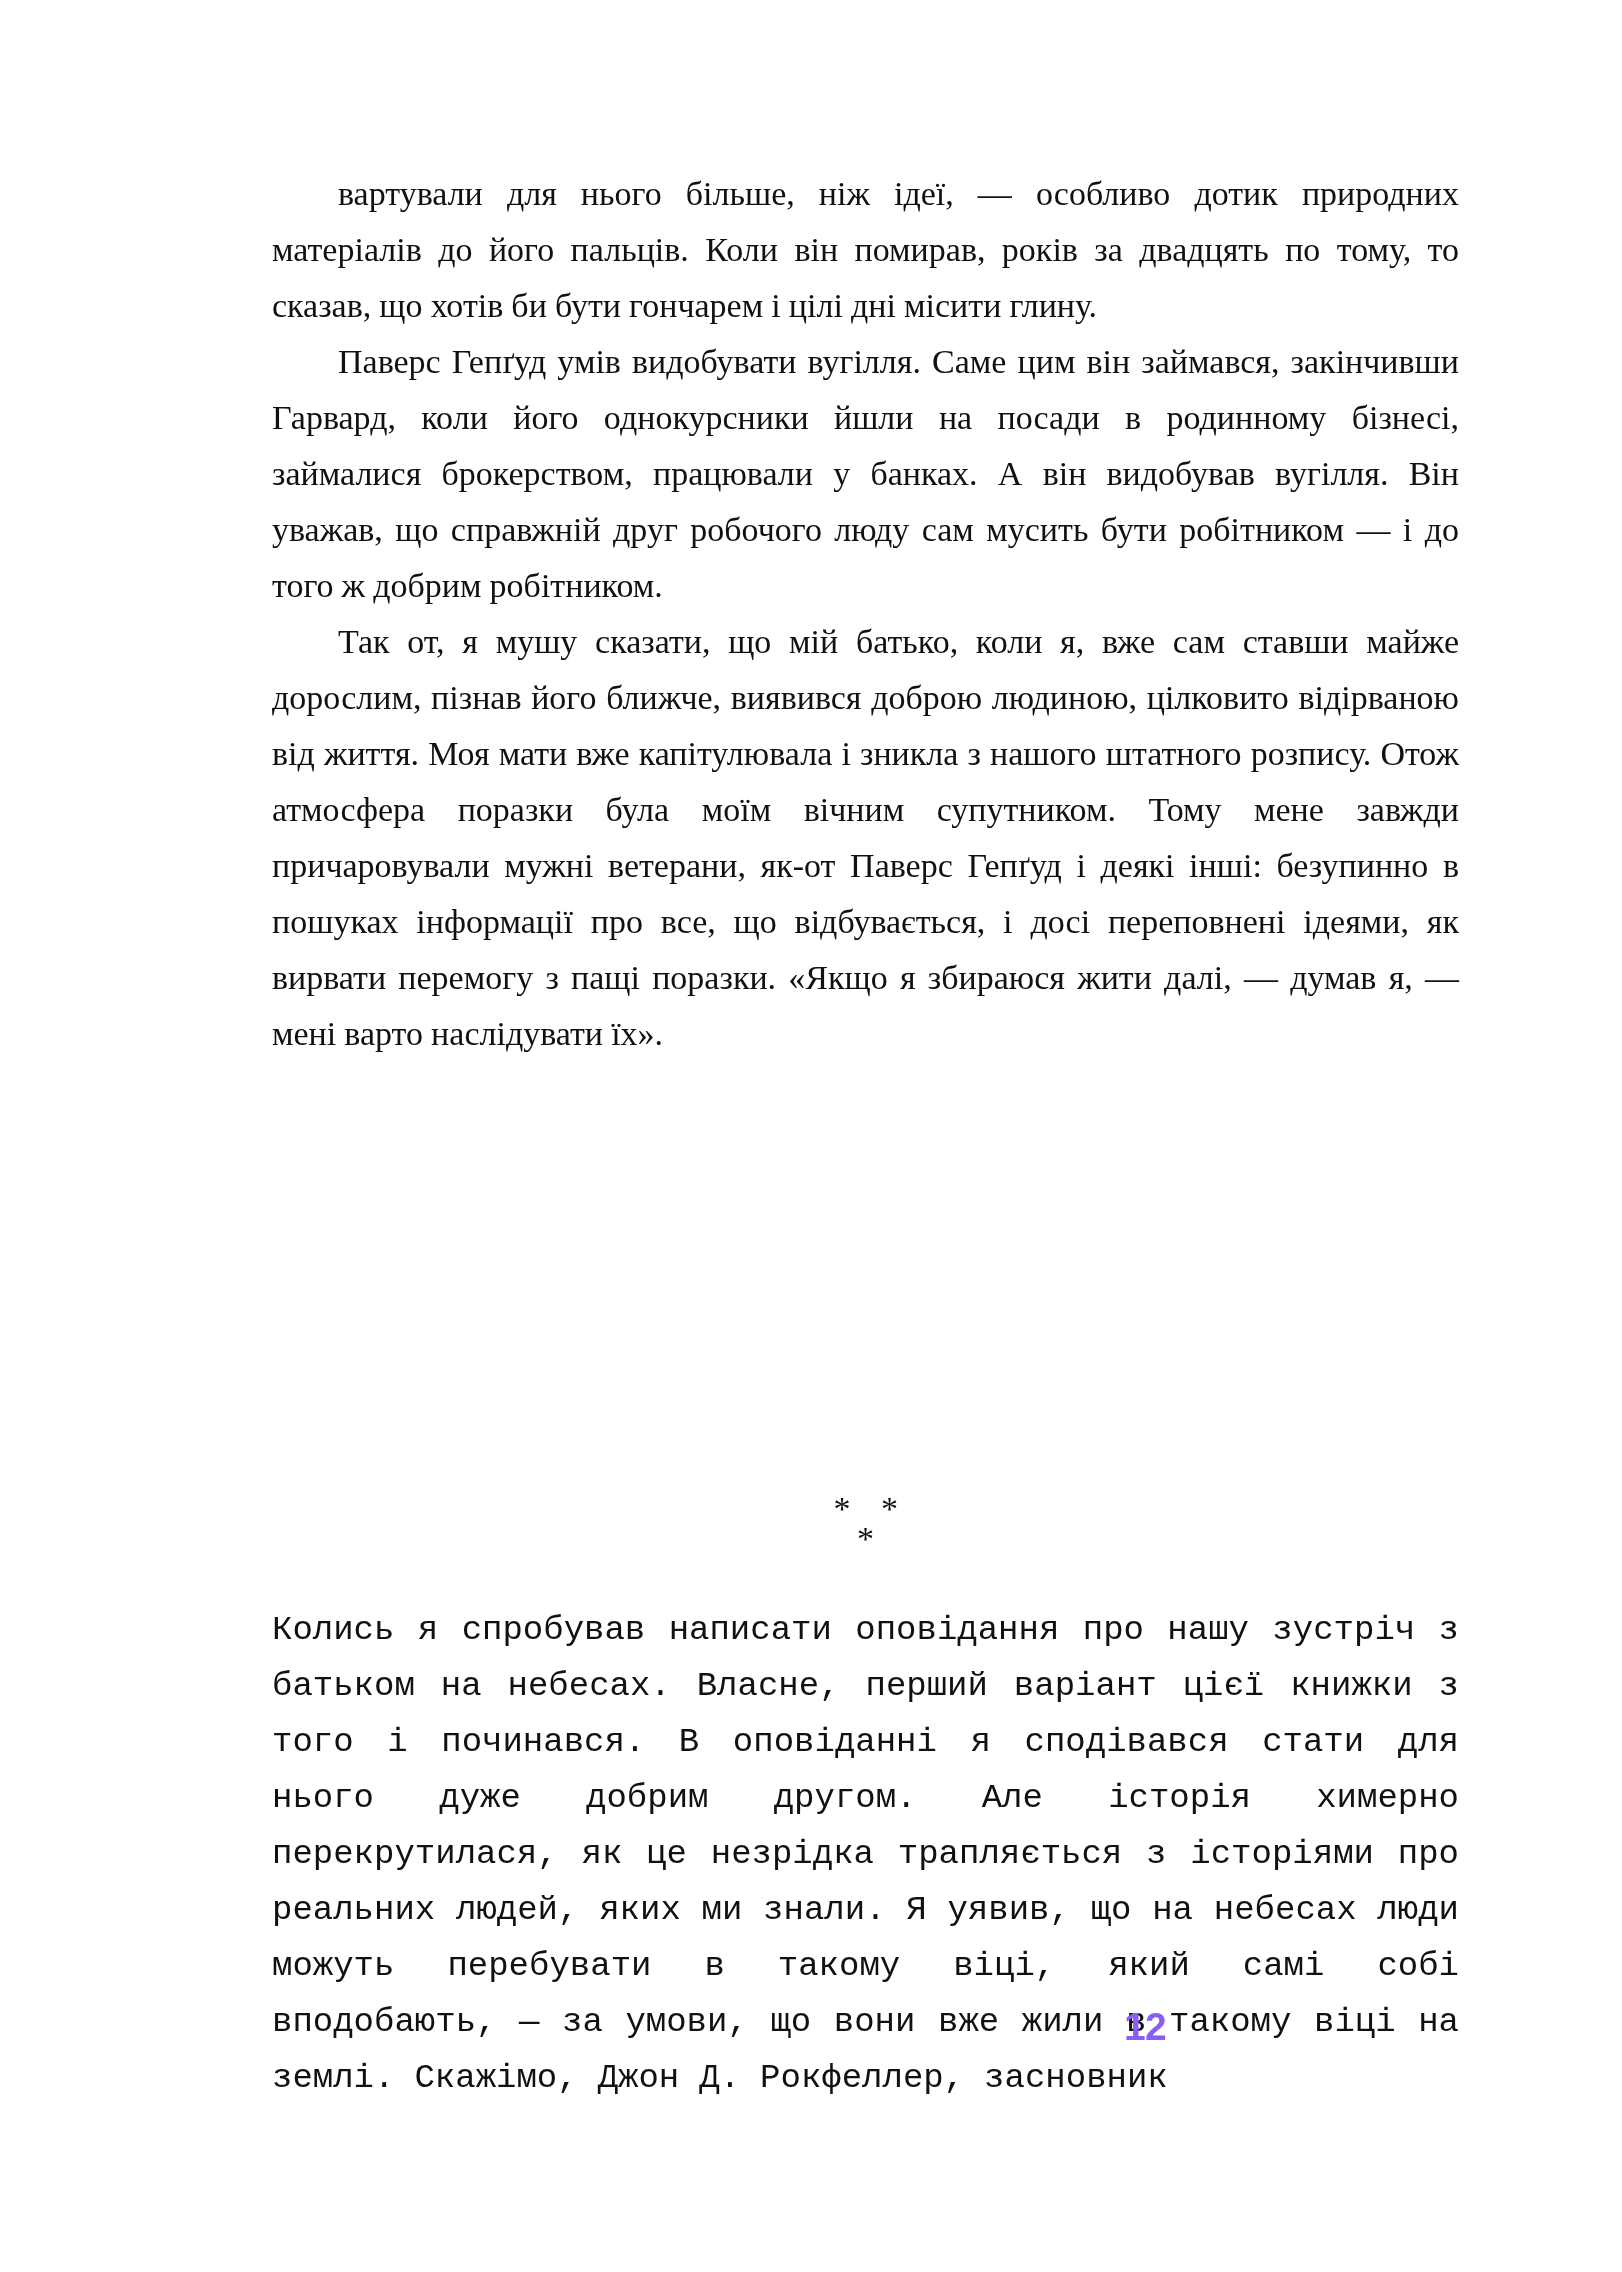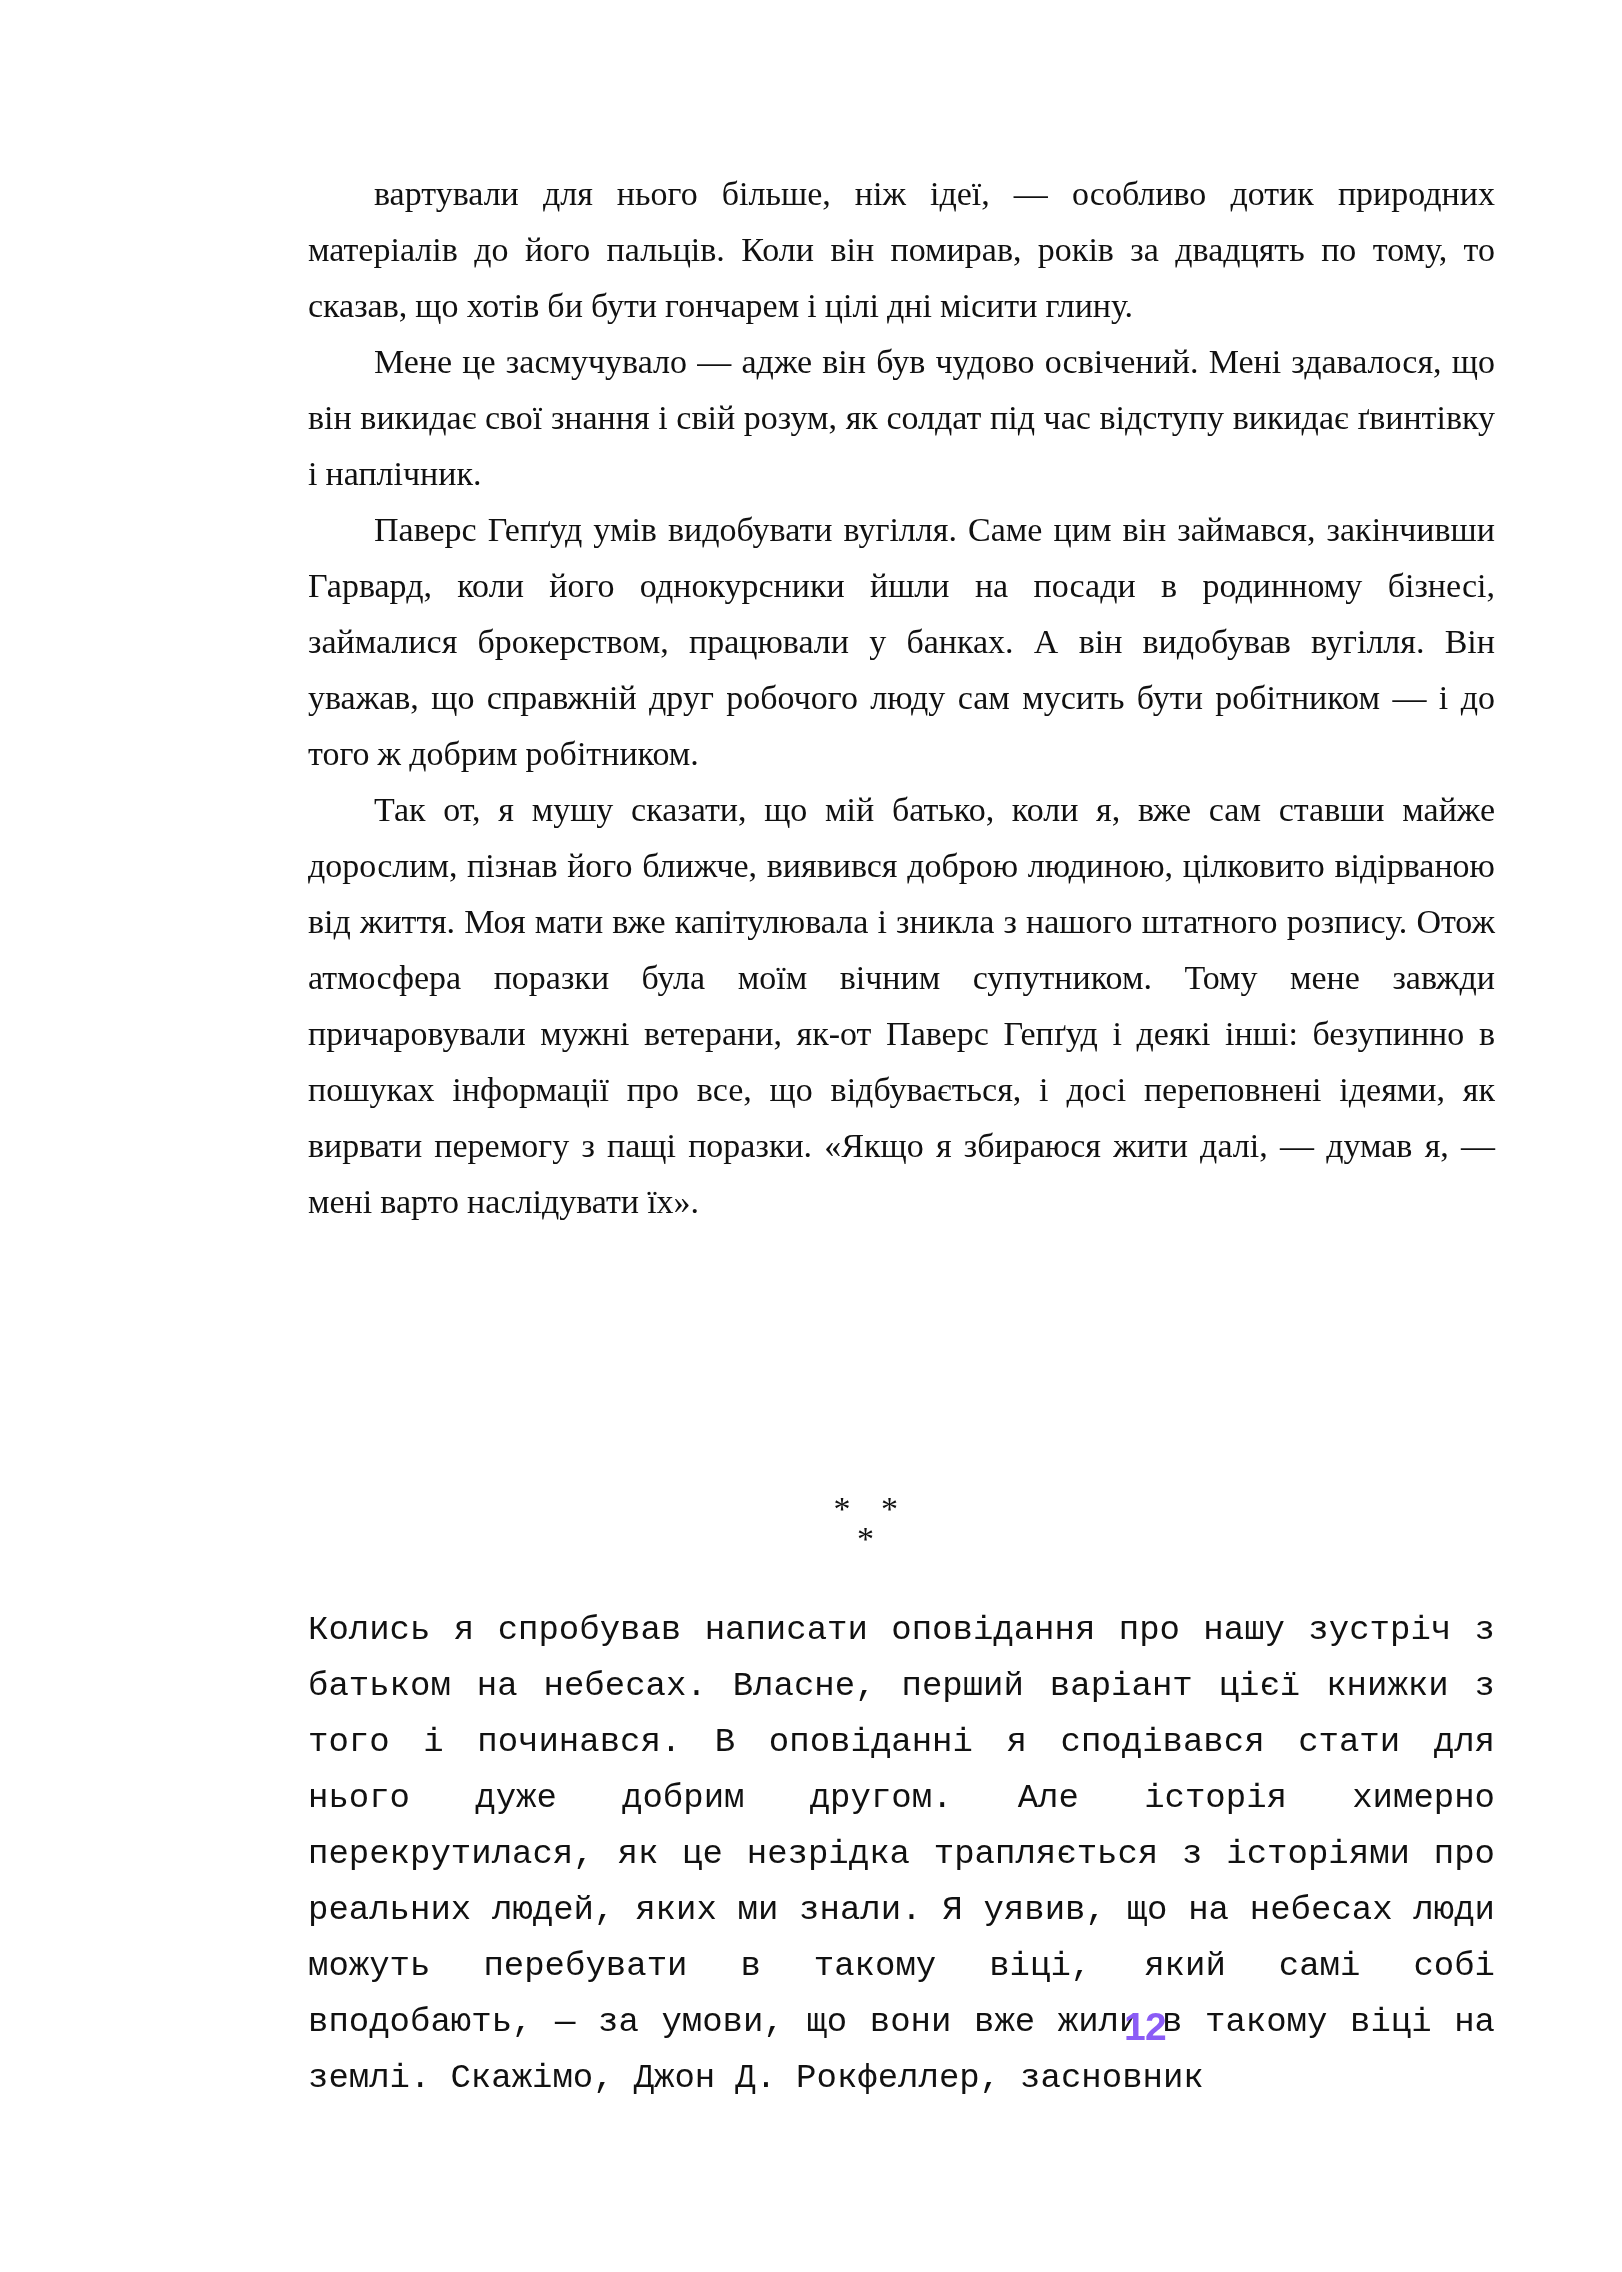--- a/index.html
+++ b/index.html
@@ -18,21 +18,20 @@
     height: 2273px;
     background: #ffffff;
     box-sizing: border-box;
     overflow: hidden;
   }
   .text-block {
     position: absolute;
     left: 272px;
     top: 166px;
     width: 1187px;
-    margin-left: 36px;
   }
   .para {
     margin: 0;
     font-size: 34px;
     line-height: 56px;
     text-align: justify;
     text-align-last: left;
     text-indent: 66px;
     hyphens: manual;
     -webkit-hyphens: manual;
@@ -81,21 +80,20 @@
     letter-spacing: -0.8px;
   }
 </style>
 </head>
 <body>
 
 <div class="page">
 
   <div class="text-block">
     <p class="para">вартували для нього більше, ніж ідеї, — особливо дотик природних матеріалів до його пальців. Коли він помирав, років за двадцять по тому, то сказав, що хотів би бути гончарем і цілі дні місити глину.</p>
-    <p class="para">Мене це засмучувало — адже він був чудово освічений. Мені здавалося, що він викидає свої знання і свій розум, як солдат під час відступу викидає ґвинтівку і наплічник.</p>
     <p class="para">Паверс Гепґуд умів видобувати вугілля. Саме цим він займався, закінчивши Гарвард, коли його однокурсники йшли на посади в родинному бізнесі, займалися брокерством, працювали у банках. А він видобував вугілля. Він уважав, що справжній друг робочого люду сам мусить бути робітником — і до того ж добрим робітником.</p>
     <p class="para">Так от, я мушу сказати, що мій батько, коли я, вже сам ставши майже дорослим, пізнав його ближче, виявився доброю людиною, цілковито відірваною від життя. Моя мати вже капітулювала і зникла з нашого штатного розпису. Отож атмосфера поразки була моїм вічним супутником. Тому мене завжди причаровували мужні ветерани, як-от Паверс Гепґуд і деякі інші: безупинно в пошуках інформації про все, що відбувається, і досі переповнені ідеями, як вирвати перемогу з пащі поразки. «Якщо я збираюся жити далі, — думав я, — мені варто наслідувати їх».</p>
   </div>
 
   <div class="asterism">
     <span class="glyph">
       <span class="star s1">*</span>
       <span class="star s2">*</span>
       <span class="star s3">*</span>
     </span>

